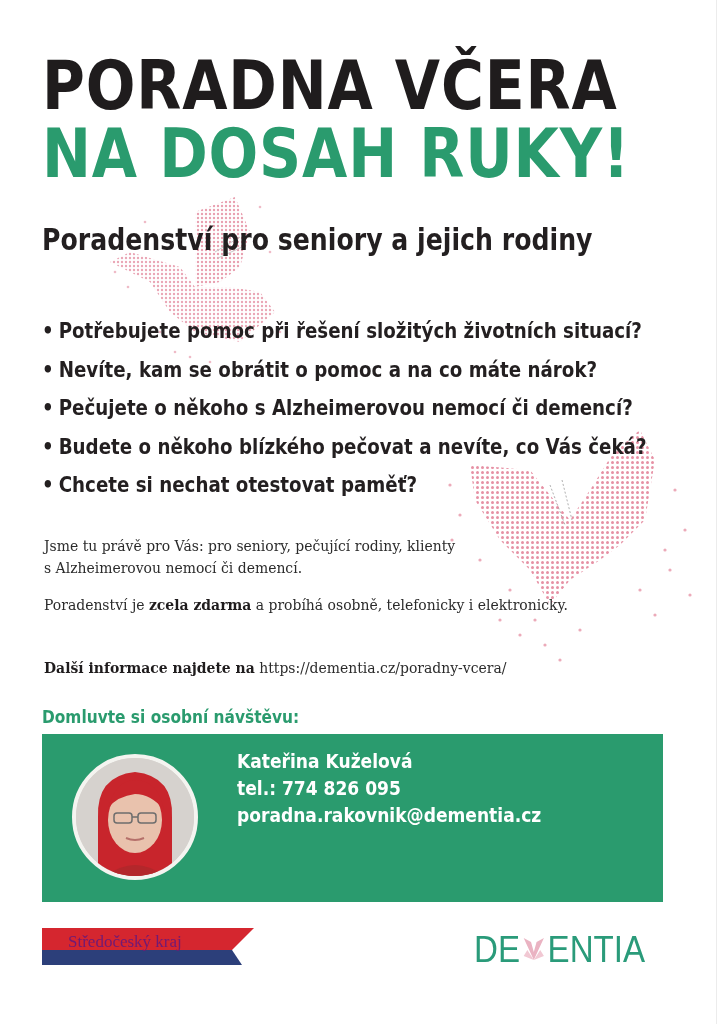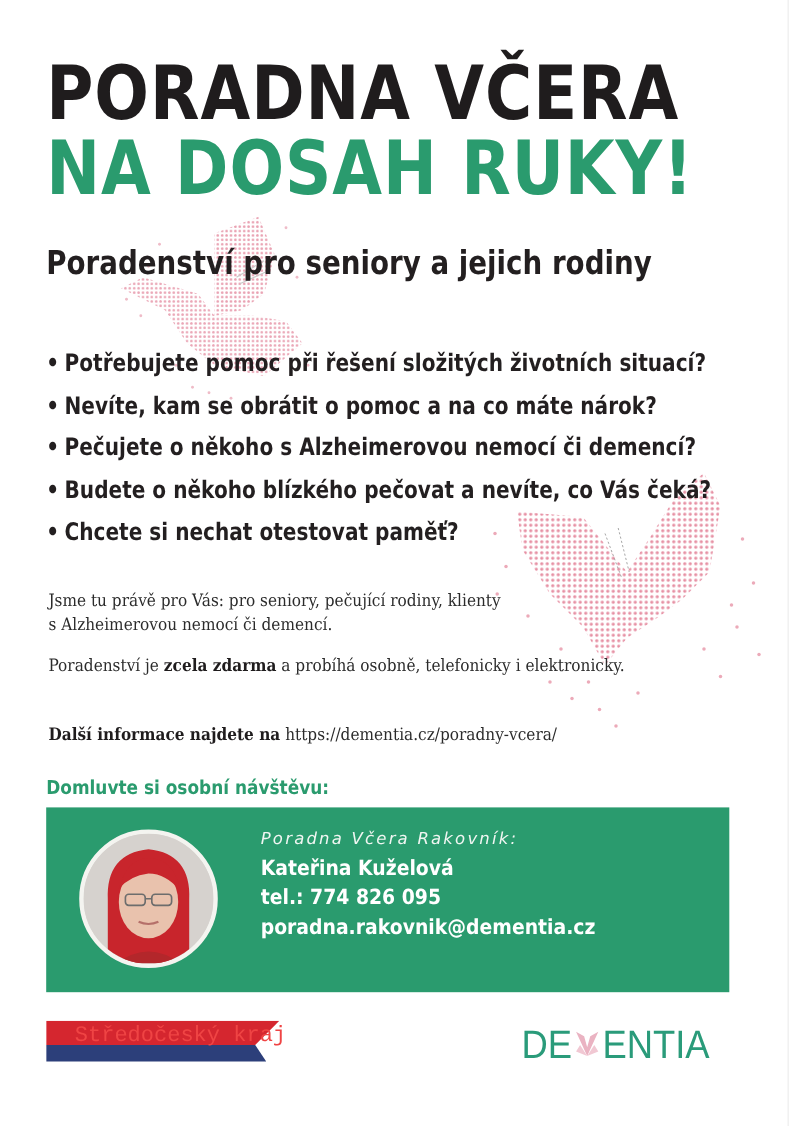--- a/index.html
+++ b/index.html
@@ -65,22 +65,22 @@
       height: 27px; line-height: 27px; white-space: nowrap;
       transform: scaleX(0.9); transform-origin: left center;
     }
     .address {
       font-family: "DejaVu Sans", sans-serif; font-style: oblique; font-size: 12.5px;
       height: 26px; line-height: 26px; color: #eef6f1; white-space: nowrap;
     }
 
     .region-logo { position: absolute; left: 42px; top: 928px; width: 212px; height: 40px; }
     .region-label {
-      position: absolute; left: 26px; top: 2px; font-family: Liberation Mono, monospace;
-      font-size: 20px; color: #ef4444; height: 24px; line-height: 24px; white-space: nowrap;
+      position: absolute; left: 26px; top: 2px; font-family: Liberation Serif, serif;
+      font-size: 17px; color: #701a75; height: 24px; line-height: 24px; white-space: nowrap;
     }
 
     .dementia-logo {
       position: absolute; left: 474px; top: 930px; height: 40px;
       font-family: "Liberation Sans", sans-serif; font-size: 36px; font-weight: normal;
       color: #2a9b7a; letter-spacing: 0; line-height: 40px; white-space: nowrap;
       transform: scaleX(0.92); transform-origin: left center;
     }
     .dementia-logo .m-butterfly { display: inline-block; width: 30px; height: 30px; vertical-align: -2px; }
   </style>
@@ -177,21 +177,20 @@
       <ellipse cx="59" cy="62" rx="27" ry="33" fill="#e9c2ad"></ellipse>
       <path d="M32 50 Q40 22 59 22 Q82 22 88 52 Q75 36 59 36 Q42 38 32 50 Z" fill="#c8252c"></path>
       <rect x="38" y="55" width="18" height="10" rx="3" fill="none" stroke="#6d6d6d" stroke-width="1.5"></rect>
       <rect x="62" y="55" width="18" height="10" rx="3" fill="none" stroke="#6d6d6d" stroke-width="1.5"></rect>
       <line x1="56" y1="59" x2="62" y2="59" stroke="#6d6d6d" stroke-width="1.5"></line>
       <path d="M50 80 Q59 84 68 80" stroke="#b5706a" stroke-width="2" fill="none"></path>
       <path d="M30 118 Q59 96 88 118 Z" fill="#b3272b"></path>
     </svg>
   </div>
   <div class="contact-text">
-    <div class="office-name">Poradna Včera Rakovník:</div>
     <div class="person-name">Kateřina Kuželová</div>
     <div class="phone">tel.: 774 826 095</div>
     <div class="email">poradna.rakovnik@dementia.cz</div>
   </div>
 </div>
 
 <div class="region-logo">
   <svg width="212" height="40" viewBox="0 0 212 40">
     <polygon points="0,0 212,0 190,22 0,22" fill="#d5262f"></polygon>
     <polygon points="0,22 190,22 200,37 0,37" fill="#2c3f7a"></polygon>

